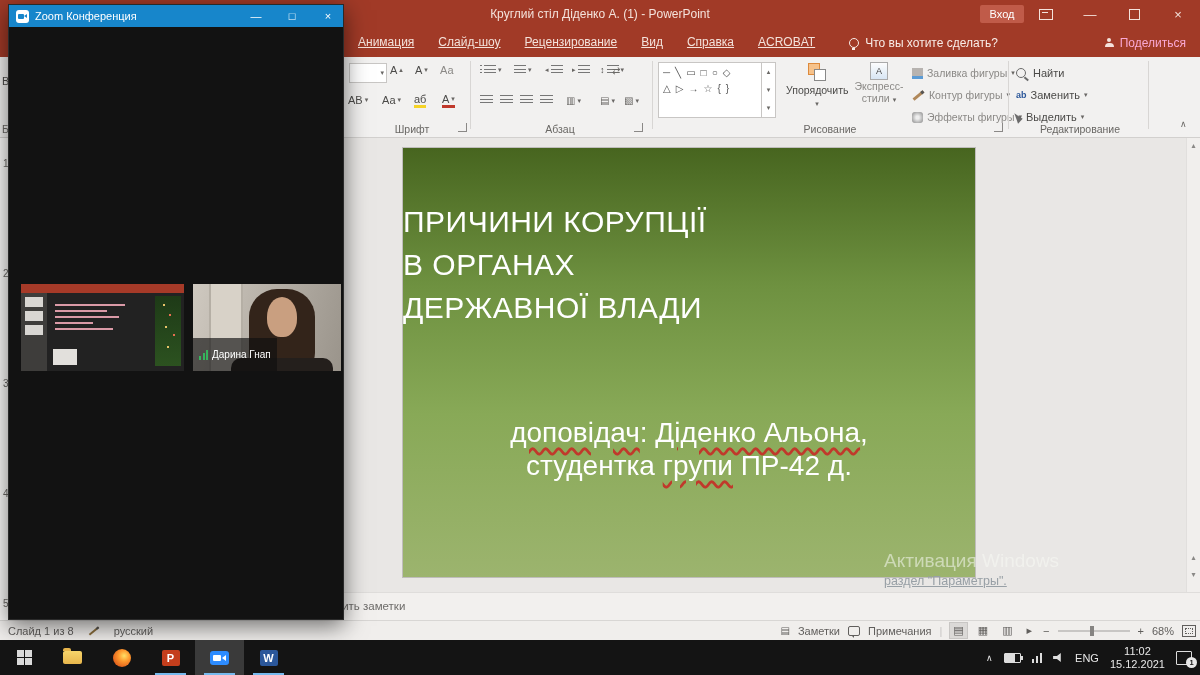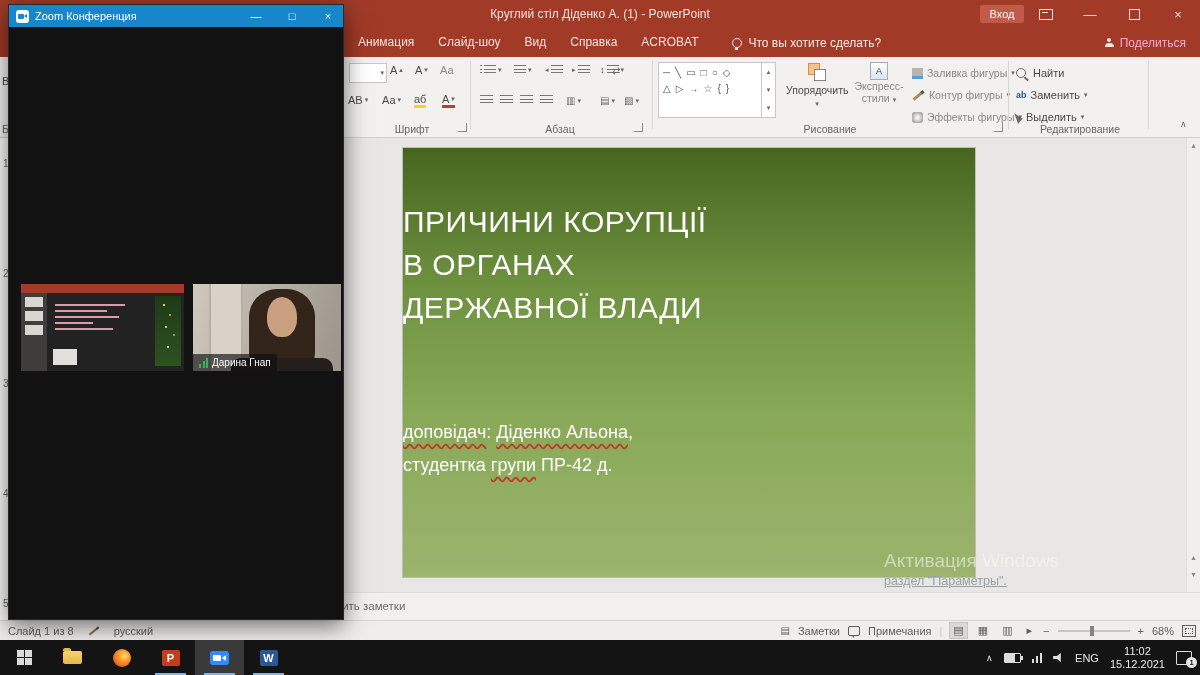--- a/index.html
+++ b/index.html
@@ -16,21 +16,21 @@
   .tbbtn{position:absolute;top:0;width:44px;height:28px;display:flex;align-items:center;justify-content:center;
     color:#F4E2DB;font-size:13px;}
   .ic-ribdisp{width:12px;height:9px;border:1px solid #F4E2DB;position:relative;}
   .ic-ribdisp::after{content:"";position:absolute;left:2px;top:2px;width:6px;height:1px;background:#F4E2DB;}
   .ic-restore{width:9px;height:9px;border:1px solid #F4E2DB;position:relative;background:var(--ppt-titlebar-red,#A13A27);}
   .ic-restore::before{content:"";position:absolute;left:2px;top:-3px;width:9px;height:9px;border:1px solid #F4E2DB;z-index:-1;}
 
   
   .ppt-tabs{position:absolute;left:0;top:28px;width:100%;height:29px;background:var(--ppt-titlebar-red,#A13A27);
     display:flex;align-items:center;padding-left:346px;box-sizing:border-box;}
-  .tab{padding:0 12px;line-height:29px;font-size:12px;color:#F4E2DB;white-space:nowrap;}
+  .tab{padding:0 12px;line-height:29px;font-size:12px;color:#F4E2DB;white-space:nowrap;text-decoration:underline;}
   .tellme{display:flex;align-items:center;gap:6px;margin-left:22px;font-size:12px;color:#F8ECE7;white-space:nowrap;}
   .ic-bulb{width:8px;height:8px;border:1px solid #F8ECE7;border-radius:50%;position:relative;}
   .ic-bulb::after{content:"";position:absolute;left:2px;bottom:-3px;width:3px;height:2px;background:#F8ECE7;}
   .share{position:absolute;right:14px;top:0;height:29px;display:flex;align-items:center;gap:6px;font-size:12px;color:#f9a8d4;}
   .ic-person{width:9px;height:9px;position:relative;}
   .ic-person::before{content:"";position:absolute;left:2.5px;top:0;width:4px;height:4px;border-radius:50%;background:#F4E2DB;}
   .ic-person::after{content:"";position:absolute;left:0;bottom:0;width:9px;height:4px;border-radius:4px 4px 0 0;background:#F4E2DB;}
 
   
   .ppt-ribbon{position:absolute;left:0;top:57px;width:100%;height:81px;background:#F2F1F0;border-bottom:1px solid #D2D0CE;box-sizing:border-box;}
@@ -66,21 +66,21 @@
   .collapse{position:absolute;left:1180px;top:62px;font-size:9px;color:#696764;}
 
   
   .canvas{position:absolute;left:0;top:138px;width:100%;height:482px;background:#E9E7E5;}
   .thumbpanel{position:absolute;left:0;top:0;width:200px;height:100%;background:#FBFAF9;border-right:1px solid #E1DFDD;}
   .tn{position:absolute;left:3px;font-size:10px;color:#696764;}
   .slide{position:absolute;left:403px;top:10px;width:572px;height:429px;
     background:linear-gradient(180deg,var(--slide-green-dark,#47651F) 0%,#6E9140 32%,#88A957 62%,var(--slide-green-light,#9CB46E) 100%);
     box-shadow:0 0 0 1px rgba(0,0,0,.18);}
   .stitle{position:absolute;left:0;right:0;top:52px;color:#fff;font-size:30px;line-height:43px;letter-spacing:.5px;}
-  .ssub{position:absolute;left:0;right:0;top:268px;color:#fff;font-size:18px;line-height:33px;}
+  .ssub{position:absolute;left:0;right:0;top:268px;text-align:center;color:#fff;font-size:28px;line-height:33px;}
   .misspelled{text-decoration-line:underline;text-decoration-style:wavy;text-decoration-color:var(--spellcheck-red,#C0392B);text-underline-offset:5px;}
   .vsb{position:absolute;right:0;top:0;width:13px;height:454px;background:#F1EFED;border-left:1px solid #E1DFDD;}
   .sa{position:absolute;left:0;width:100%;text-align:center;font-size:8px;color:#8a8886;}
   .notes{position:absolute;left:200px;right:0;top:454px;height:28px;background:#F2F0EE;border-top:1px solid #DFDDDB;}
   .notes span{position:absolute;left:109px;top:0;line-height:27px;font-size:11.5px;color:#6e6c6a;} 
 
   
   .wm{position:absolute;left:884px;top:550px;width:312px;z-index:3;}
   .wm .l1{font-size:19px;color:rgba(247,249,244,.55);}
   .wm .l2{font-size:12.5px;color:#98A0A6;text-decoration:underline;margin-top:7px;}
@@ -152,21 +152,21 @@
   .mini-body i{display:block;height:2px;background:rgba(250,175,190,.85);margin-bottom:4px;}
   .mini-photo{position:absolute;left:32px;bottom:6px;width:24px;height:16px;background:#E2E0DC;}
   .mini-tree{position:absolute;right:3px;top:12px;bottom:5px;width:26px;background:linear-gradient(180deg,#1E3A17,#2C5220);}
   .mini-tree::after{content:"";position:absolute;left:8px;top:8px;width:2px;height:2px;background:#E9C46A;
     box-shadow:6px 10px 0 #E76F51,2px 22px 0 #E9C46A,10px 30px 0 #E76F51,4px 42px 0 #E9C46A;}
   .p-door{position:absolute;left:16px;top:0;width:30px;height:100%;background:#D8D2C8;border-left:2px solid #B5AFA5;border-right:2px solid #B5AFA5;}
   .p-hair{position:absolute;right:26px;top:5px;width:66px;height:82px;background:#33241A;border-radius:28px 28px 18px 18px;}
   .p-face{position:absolute;right:44px;top:13px;width:30px;height:40px;background:#C99F80;border-radius:50% 50% 45% 45%;}
   .p-body{position:absolute;right:8px;bottom:0;width:102px;height:13px;background:#241F1C;border-radius:10px 10px 0 0;}
   .vlabel{position:absolute;left:0;bottom:0;height:17px;display:flex;align-items:center;gap:4px;
-    background:rgba(15,15,15,.65);padding:0 6px;}
+    background:rgba(15,15,15,.65);padding:8px 6px;}
   .vlabel span{font-size:10px;color:#fff;}
   .abars{display:flex;align-items:flex-end;gap:1.5px;}
   .abars i{width:2px;background:#35B65C;display:block;}
 </style>
 </head>
 <body>
 
 <div class="screen">
 
   <div>
@@ -180,20 +180,21 @@
       <div class="tbbtn" style="right:88px;">—</div>
       <div class="tbbtn" style="right:44px;">
         <span class="ic-restore"></span>
       </div>
       <div class="tbbtn" style="right:0;">×</div>
     </div>
 
     <div class="ppt-tabs">
       <span class="tab">Анимация</span>
       <span class="tab">Слайд-шоу</span>
+      <span class="tab">Рецензирование</span>
       <span class="tab">Вид</span>
       <span class="tab">Справка</span>
       <span class="tab">ACROBAT</span>
       <span class="tellme">
         <span class="ic-bulb"></span>
         <span>Что вы хотите сделать?</span>
       </span>
       <span class="share">
         <span class="ic-person"></span>
         <span>Поделиться</span>

